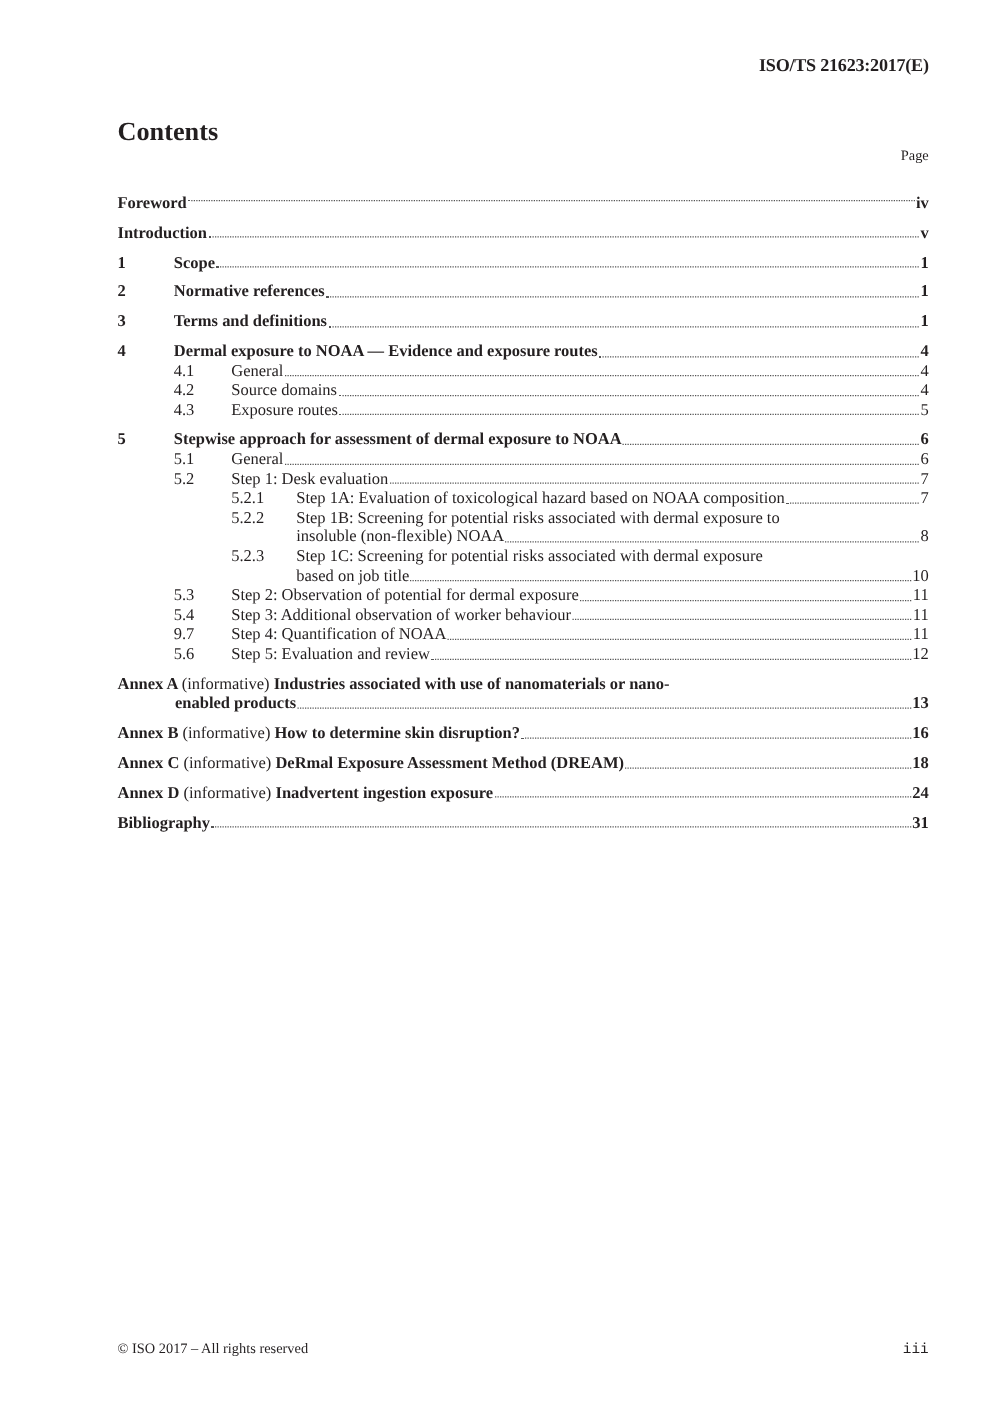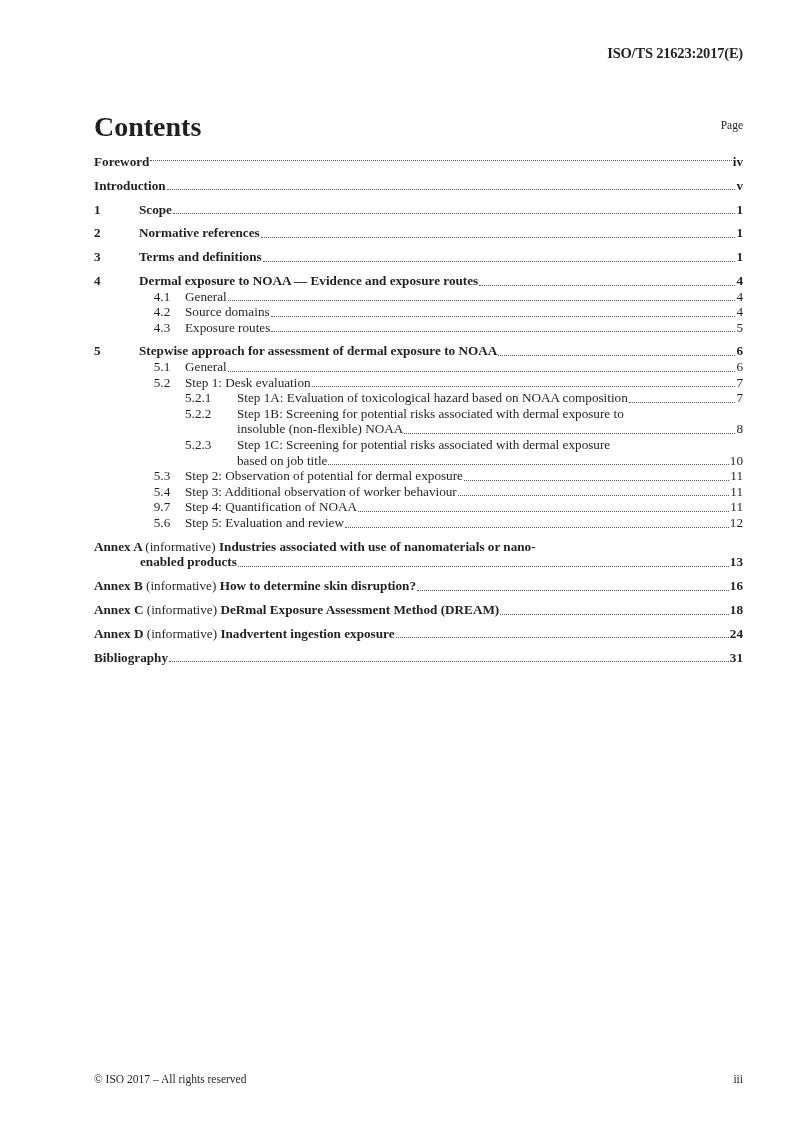--- a/index.html
+++ b/index.html
@@ -7,22 +7,22 @@
       width: 793px; height: 1122px; position: relative; overflow: hidden;
       font-family: "DejaVu Serif", "Liberation Serif", serif;
       color: #231f20;
     }
     .doc-id {
       position: absolute; right: 50px; top: 45px;
       font-weight: bold; font-size: 14.5px; letter-spacing: -0.2px;
       font-family: "Liberation Serif", "DejaVu Serif", serif;
     }
     .contents-title {
-      position: absolute; left: 94px; top: 111px;
-      font-weight: bold; font-size: 28px;
+      position: absolute; left: 94px; top: 93px;
+      font-weight: bold; font-size: 21px;
       font-family: "Liberation Serif", "DejaVu Serif", serif;
     }
     .page-label {
       position: absolute; right: 50px; top: 119px;
       font-size: 11.5px;
       font-family: "Liberation Serif", "DejaVu Serif", serif;
     }
     .toc {
       position: absolute; left: 94px; top: 154px; width: 649px;
       font-family: "Liberation Serif", "DejaVu Serif", serif;
@@ -35,34 +35,34 @@
     .row.top.first { margin-top: 0; align-items: center; }
     .row.sub { font-weight: normal; }
     .num { flex: 0 0 auto; }
     .title { flex: 0 1 auto; }
     .leader {
       flex: 1 1 auto; border-bottom: 1px dotted #555; margin: 0 1px 3px 1px; min-width: 10px;
     }
     .pg { flex: 0 0 auto; }
     .l0 .num { width: 45px; }
     .l1 { padding-left: 45px; }
-    .l1 .num { width: 46px; text-align: center; }
+    .l1 .num { width: 46px; }
     .l2 { padding-left: 91px; }
     .l2 .num { width: 52px; }
     .wrap-l2 { padding-left: 143px; }
     .annex-lead { font-weight: bold; }
     .informative { font-weight: normal; }
     .annex-cont { padding-left: 46px; }
     .footer-left {
       position: absolute; left: 94px; top: 1073px; font-size: 11.5px;
       font-family: "Liberation Serif", "DejaVu Serif", serif;
     }
     .footer-right {
       position: absolute; right: 50px; top: 1073px; font-size: 11.5px;
-      font-family: Liberation Serif, serif;
+      font-family: Liberation Mono, monospace;
     }
   </style>
 </head>
 <body>
 
 <div class="doc-id">ISO/TS 21623:2017(E)</div>
 <div class="contents-title">Contents</div>
 <div class="page-label">Page</div>
 
 <div class="toc">

